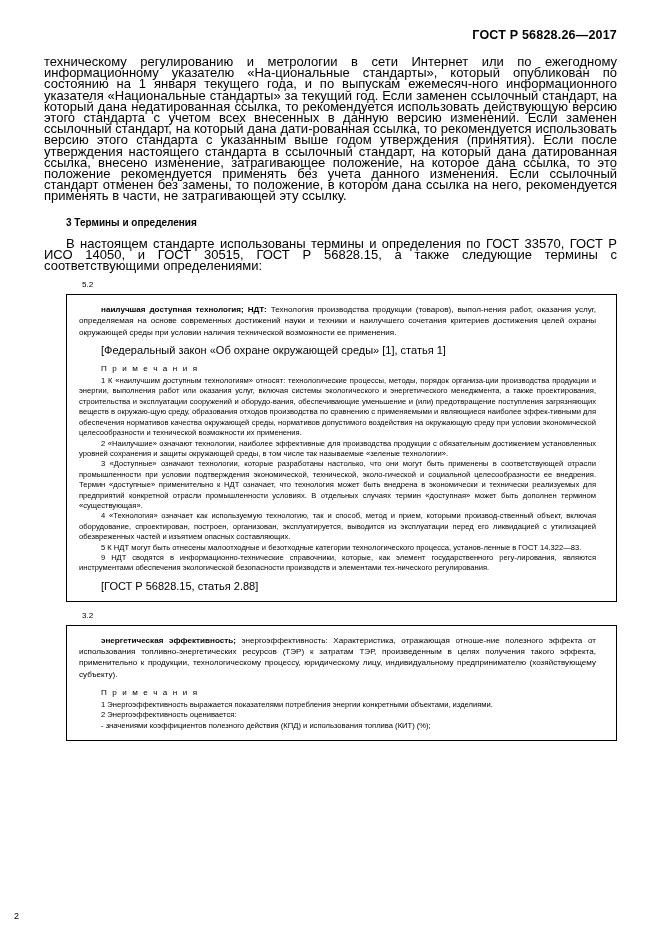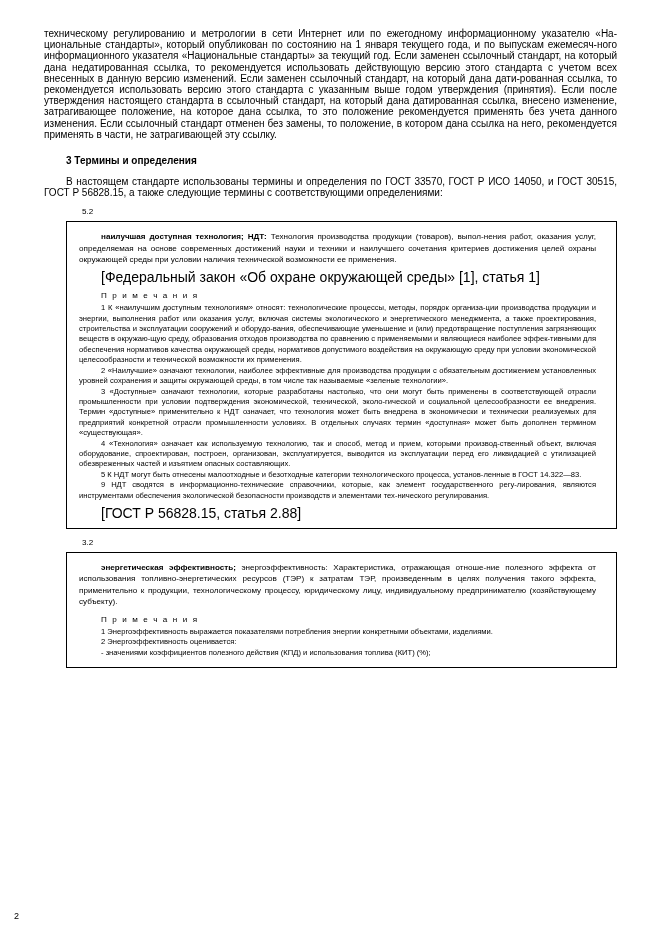--- a/index.html
+++ b/index.html
@@ -25,21 +25,21 @@
   .doc-header {
     text-align: right;
     font-family: "Liberation Sans", sans-serif;
     font-size: 12.5px;
     font-weight: bold;
     letter-spacing: 0.2px;
     margin: 0 0 14px 0;
   }
   .body-text {
     font-family: "Liberation Sans", sans-serif;
-    font-size: 10px;
+    font-size: 13px;
     line-height: 11.2px;
     text-align: justify;
     margin: 0;
   }
   .body-text p {
     margin: 0;
     text-align: justify;
     text-justify: inter-word;
   }
   .indent {
@@ -68,21 +68,21 @@
     line-height: 11.2px;
     text-align: justify;
     text-indent: 22px;
     margin: 0;
   }
   .term-box .term-def b {
     font-weight: bold;
   }
   .source-ref {
     font-family: "Liberation Sans", sans-serif;
-    font-size: 14px;
+    font-size: 11px;
     line-height: 11.2px;
     margin: 7px 0 0 22px;
     text-align: left;
   }
   .notes-head {
     font-family: "Liberation Sans", sans-serif;
     font-size: 8.1px;
     margin: 8px 0 3px 22px;
     letter-spacing: 1.6px;
   }
@@ -108,20 +108,21 @@
     bottom: 14px;
     font-family: "Liberation Sans", sans-serif;
     font-size: 9px;
   }
 </style>
 </head>
 <body>
 
 <div class="page">
 
+  <div class="doc-header">ГОСТ Р 56828.26—2017</div>
 
   <div class="body-text">
     <p>техническому регулированию и метрологии в сети Интернет или по ежегодному информационному указателю «На-циональные стандарты», который опубликован по состоянию на 1 января текущего года, и по выпускам ежемесяч-ного информационного указателя «Национальные стандарты» за текущий год. Если заменен ссылочный стандарт, на который дана недатированная ссылка, то рекомендуется использовать действующую версию этого стандарта с учетом всех внесенных в данную версию изменений. Если заменен ссылочный стандарт, на который дана дати-рованная ссылка, то рекомендуется использовать версию этого стандарта с указанным выше годом утверждения (принятия). Если после утверждения настоящего стандарта в ссылочный стандарт, на который дана датированная ссылка, внесено изменение, затрагивающее положение, на которое дана ссылка, то это положение рекомендуется применять без учета данного изменения. Если ссылочный стандарт отменен без замены, то положение, в котором дана ссылка на него, рекомендуется применять в части, не затрагивающей эту ссылку.</p>
   </div>
 
   <div class="section-title">3 Термины и определения</div>
 
   <div class="body-text">
     <p class="indent">В настоящем стандарте использованы термины и определения по ГОСТ 33570, ГОСТ Р ИСО 14050, и ГОСТ 30515, ГОСТ Р 56828.15, а также следующие термины с соответствующими определениями:</p>
   </div>

